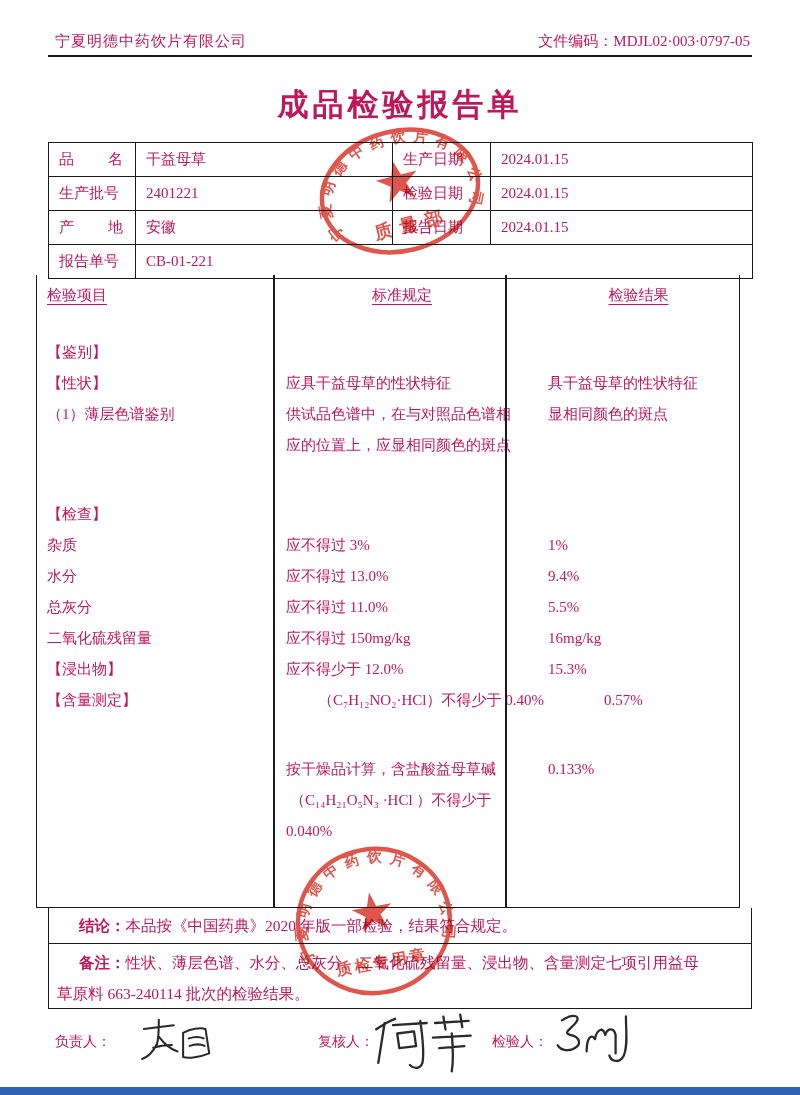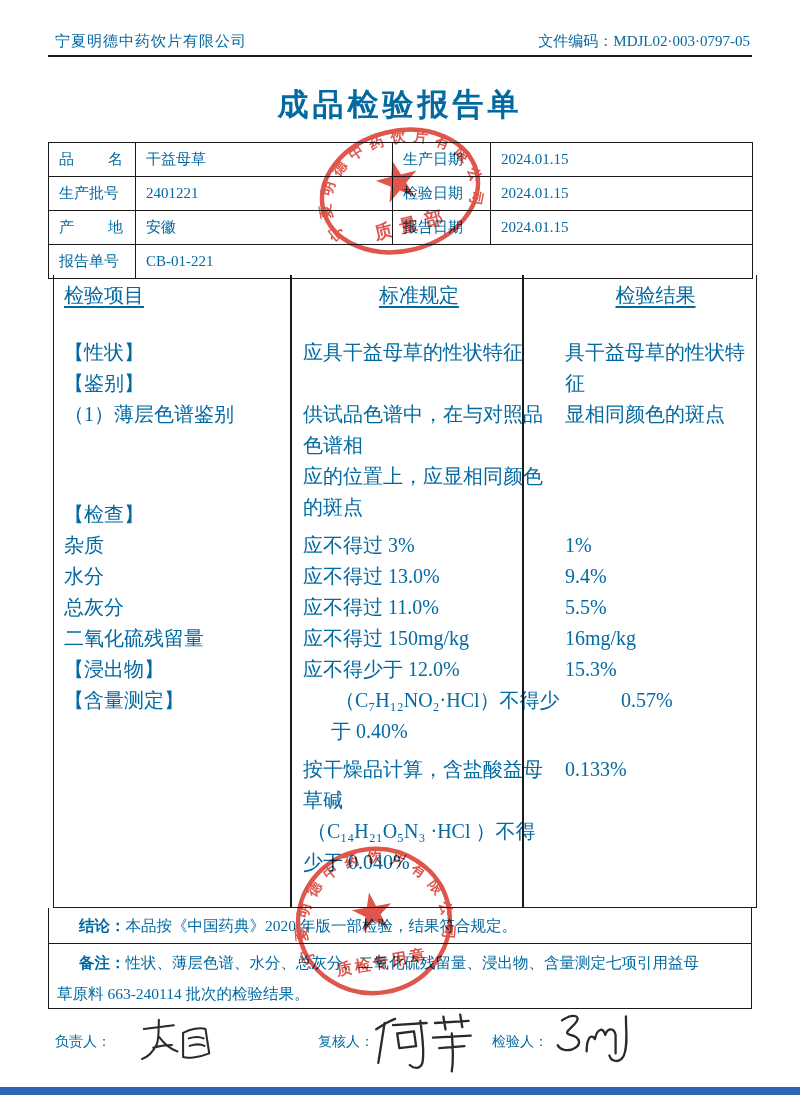--- a/index.html
+++ b/index.html
@@ -1,34 +1,34 @@
 <!DOCTYPE html>
 <html><head>
 <meta charset="utf-8">
 <style>
   html,body{margin:0;padding:0;background:#ffffff;}
   .page{
     position:relative;width:800px;height:1095px;background:#ffffff;overflow:hidden;
-    font-family:"Liberation Serif","DejaVu Serif",serif;color:#0369a1;
+    font-family:"Liberation Serif","DejaVu Serif",serif;color:#be185d;
   }
   
   .hdr-company{position:absolute;left:55px;top:32px;font-size:15px;letter-spacing:1px;}
   .hdr-code{position:absolute;right:50px;top:32px;font-size:15px;}
   .hdr-rule{position:absolute;left:48px;top:55px;width:704px;height:0;border-top:2px solid #1a1a1a;}
   
   .title{position:absolute;left:0;top:84px;width:100%;text-align:center;
          font-size:31px;font-weight:bold;letter-spacing:4px;}
   
   table.info{position:absolute;left:48px;top:142px;width:704px;height:133px;
              border-collapse:collapse;table-layout:fixed;font-size:15px;}
   table.info td{border:1.5px solid #1a1a1a;padding:0 0 0 10px;height:33px;}
   .jlabel{display:inline-block;width:64px;text-align:justify;text-align-last:justify;}
   
-  .maintbl{position:absolute;left:53px;top:275px;width:704px;height:633px;
-           border:1.5px solid #1a1a1a;border-top:none;box-sizing:border-box;font-size:20px;}
+  .maintbl{position:absolute;left:36px;top:275px;width:704px;height:633px;
+           border:1.5px solid #1a1a1a;border-top:none;box-sizing:border-box;font-size:15px;}
   .vline{position:absolute;top:0;bottom:0;width:1.5px;background:#1a1a1a;}
   .vline.v1{left:236px;} .vline.v2{left:468px;}
   .mrow{display:flex;line-height:31px;}
   .mc1{width:237px;box-sizing:border-box;padding-left:10px;}
   .mc2{width:264px;box-sizing:border-box;padding-left:12px;padding-right:8px;}
   .mc3{flex:1;box-sizing:border-box;padding-left:10px;}
   .mhead{padding-top:5px;height:62px;box-sizing:border-box;}
   .mhead .mc2,.mhead .mc3{text-align:center;padding-left:0;}
   .mhead span{text-decoration:underline;text-underline-offset:4px;}
   .h31{height:31px;} .h69{height:69px;gap:28px;} .h100{height:100px;}
@@ -101,29 +101,29 @@
     <div class="vline v1"></div>
     <div class="vline v2"></div>
 
     <div class="mrow mhead">
       <div class="mc1"><span>检验项目</span></div>
       <div class="mc2"><span>标准规定</span></div>
       <div class="mc3"><span>检验结果</span></div>
     </div>
 
     <div class="mrow h31">
+      <div class="mc1">【鉴别】</div>
+      <div class="mc2"></div>
+      <div class="mc3"></div>
+    </div>
+
+    <div class="mrow h31">
       <div class="mc1">【性状】</div>
       <div class="mc2">应具干益母草的性状特征</div>
       <div class="mc3">具干益母草的性状特征</div>
-    </div>
-
-    <div class="mrow h31">
-      <div class="mc1">【鉴别】</div>
-      <div class="mc2"></div>
-      <div class="mc3"></div>
     </div>
 
     <div class="mrow h100">
       <div class="mc1">（1）薄层色谱鉴别</div>
       <div class="mc2">
         <div>供试品色谱中，在与对照品色谱相</div>
         <div>应的位置上，应显相同颜色的斑点</div>
       </div>
       <div class="mc3">显相同颜色的斑点</div>
     </div>

